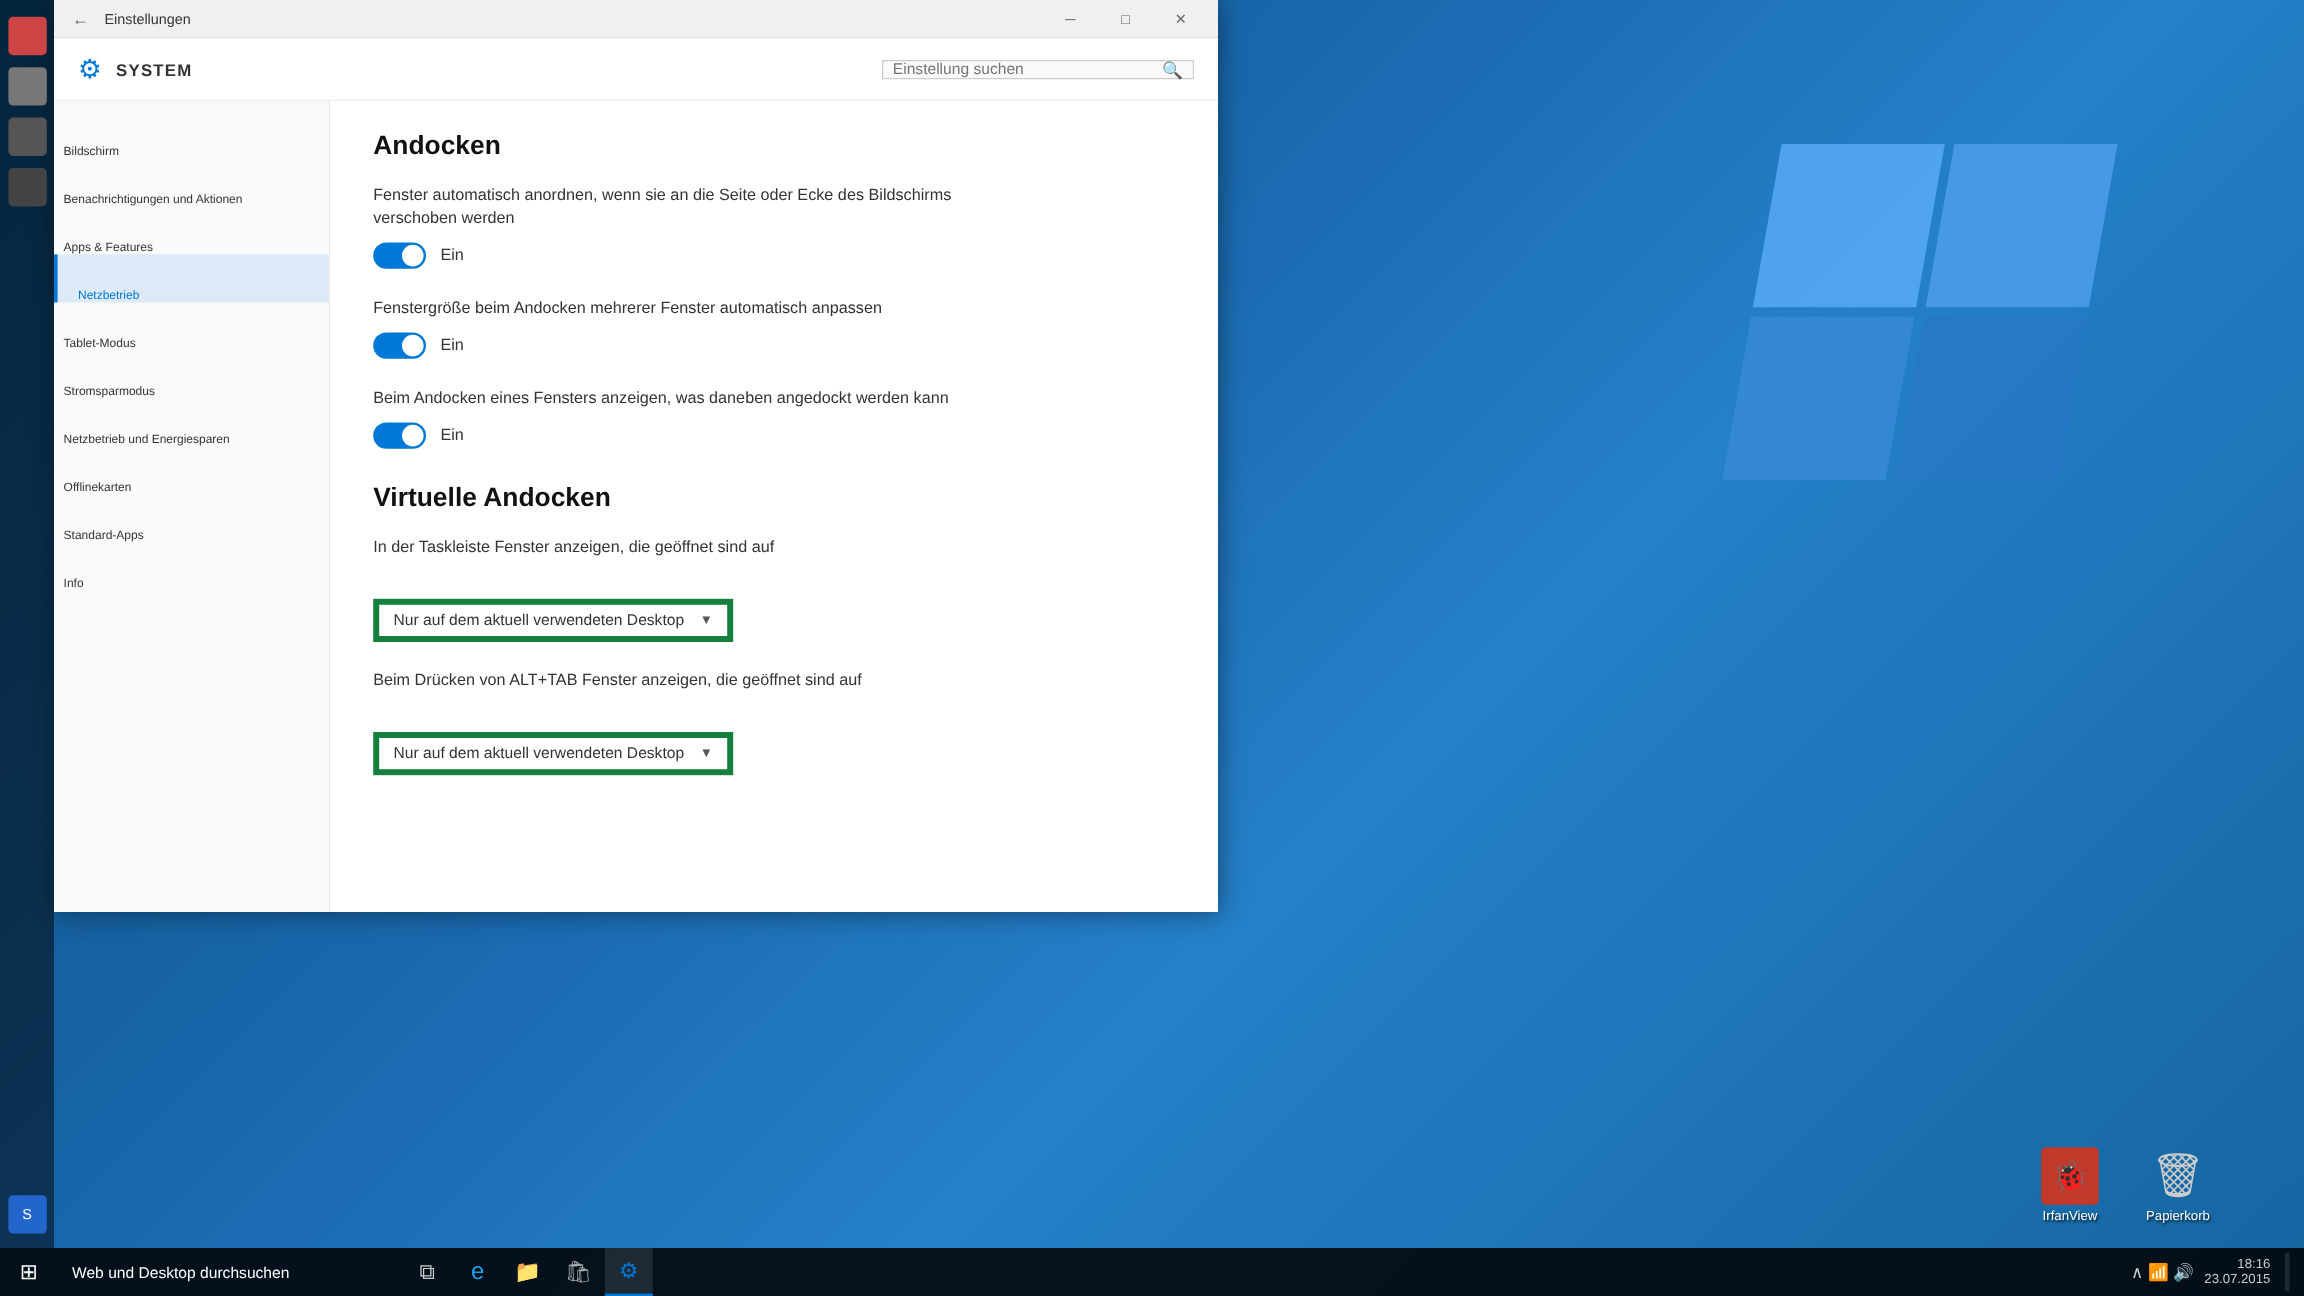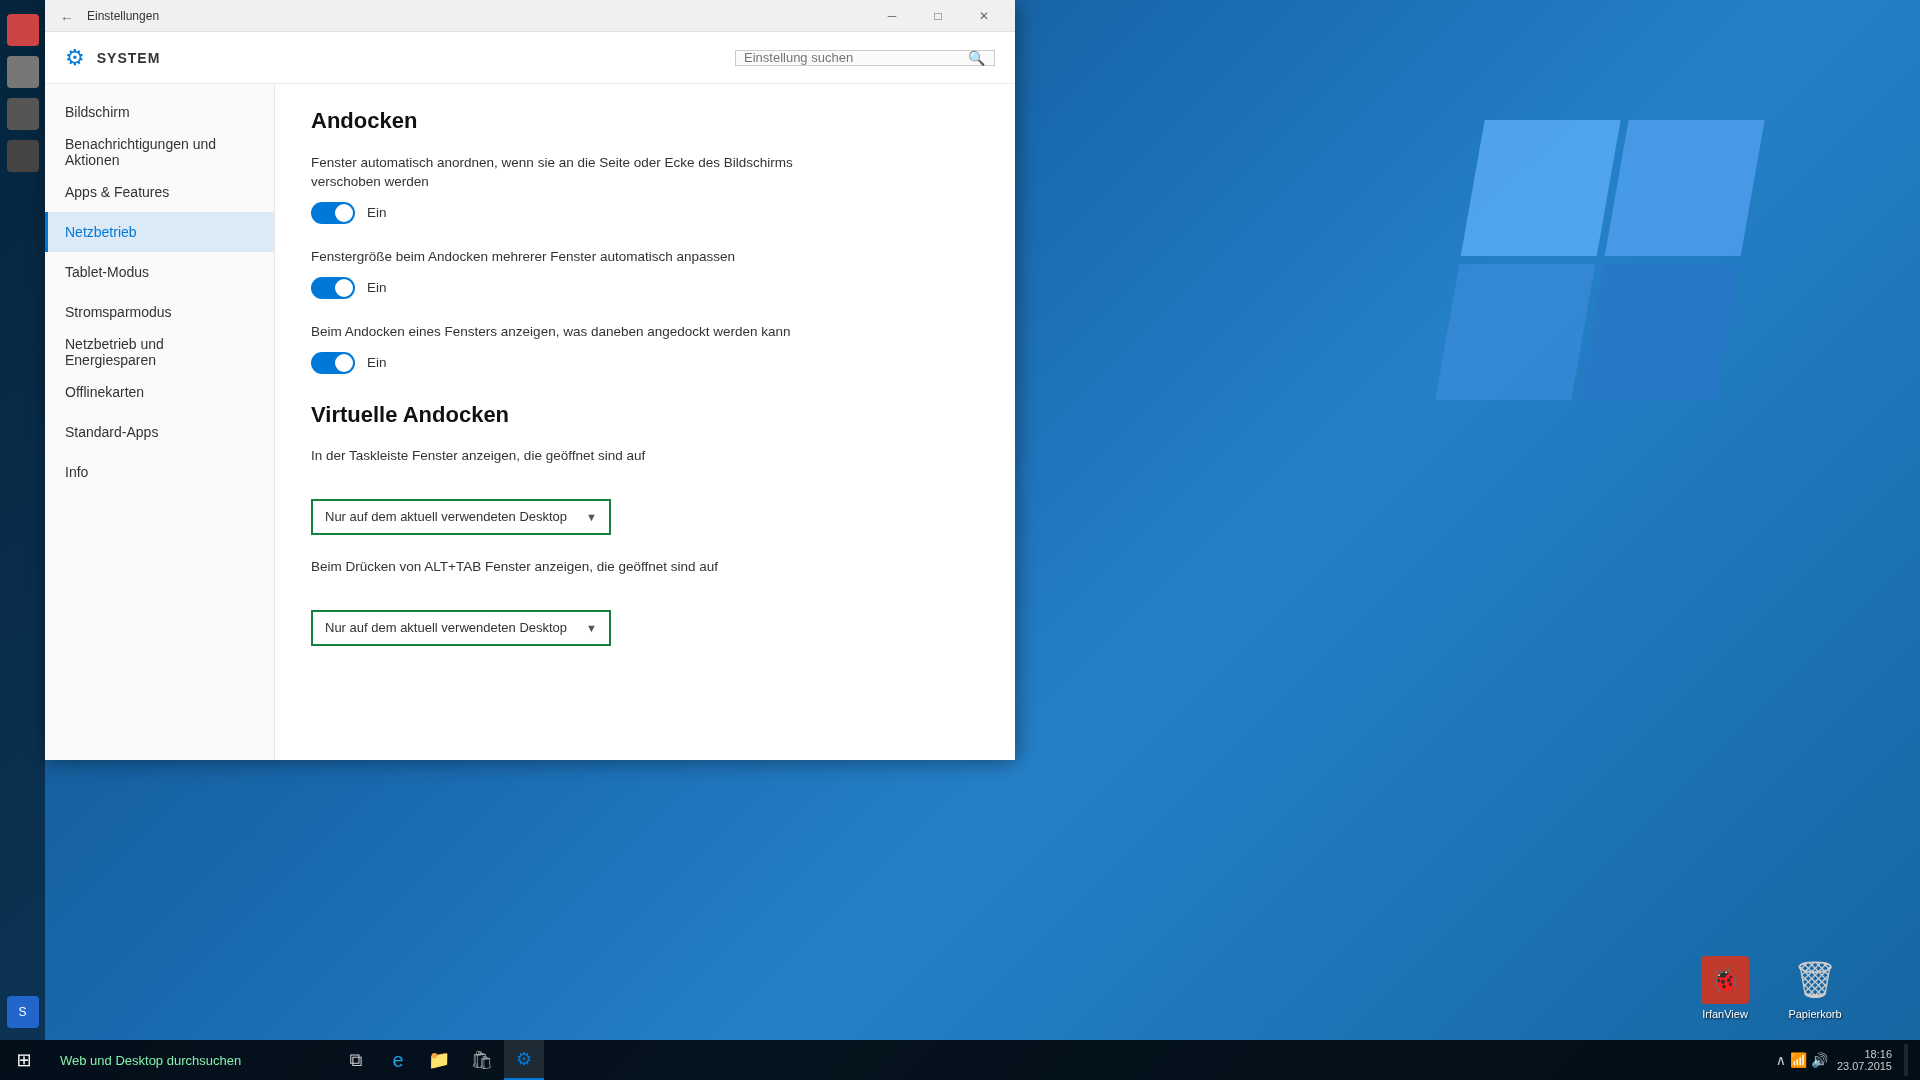--- a/index.html
+++ b/index.html
@@ -153,24 +153,24 @@
       width: 230px;
       background: #fafafa;
       border-right: 1px solid #e8e8e8;
       overflow-y: auto;
       flex-shrink: 0;
       padding-top: 8px;
     }
     .sidebar-item {
       height: 40px;
       display: flex;
-      align-items: center;
-      padding: 0 20px;
-      cursor: pointer;
-      font-size: 14px;
+      align-items: flex-end;
+      padding: 0 8px;
+      cursor: pointer;
+      font-size: 10px;
       color: #333;
     }
     .sidebar-item.active {
       background: #dce9f7;
       color: #0078d7;
       border-left: 3px solid #0078d7;
       padding-left: 17px;
     }
 
     
@@ -245,21 +245,21 @@
     }
     .dropdown-desc {
       font-size: 13.5px;
       color: #333;
       margin-bottom: 8px;
       max-width: 500px;
     }
     .dropdown {
       width: 300px;
       height: 36px;
-      border: 2px solid #15803d;
+      border: 5px solid #15803d;
       background: #fff;
       display: flex;
       align-items: center;
       padding: 0 12px;
       cursor: pointer;
       font-size: 13px;
       color: #333;
       justify-content: space-between;
       margin-top: 36px;
     }
@@ -289,21 +289,21 @@
       color: #fff;
       font-size: 18px;
       cursor: pointer;
     }
     .taskbar-search {
       flex: 0 0 280px;
       height: 40px;
       display: flex;
       align-items: center;
       padding: 0 12px;
-      color: #86efac;
+      color: #ffffff;
       font-size: 13px;
       cursor: pointer;
     }
     .taskbar-icons {
       display: flex;
       align-items: center;
       gap: 2px;
       margin-left: 8px;
     }
     .taskbar-icon {

